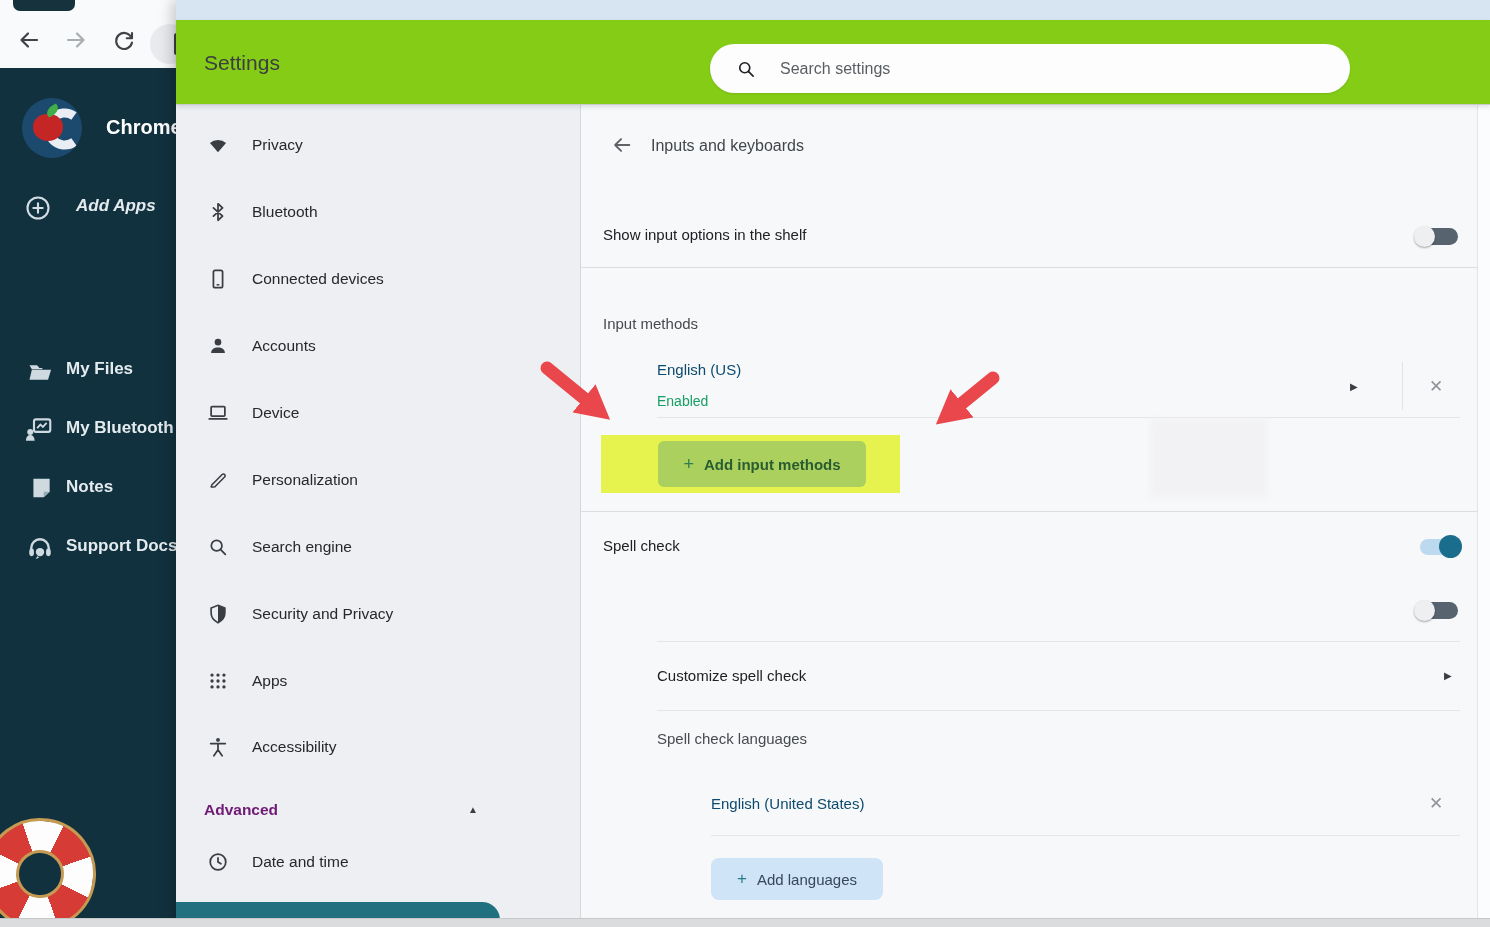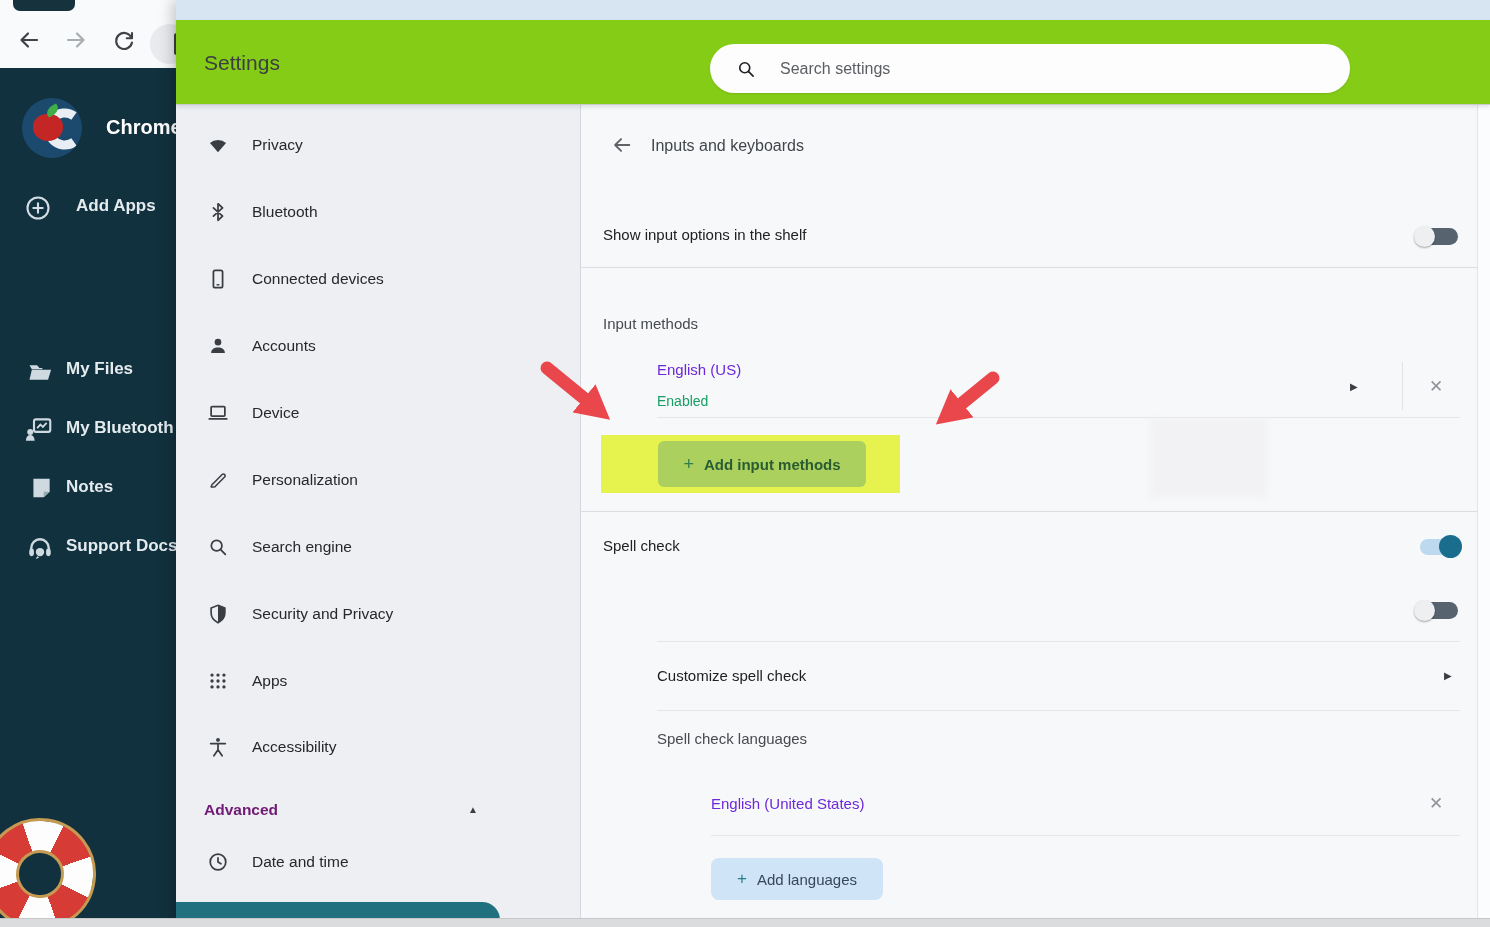--- a/index.html
+++ b/index.html
@@ -39,21 +39,21 @@
   .nav-label{position:absolute;left:76px;top:0;line-height:32px;font-size:15.5px;font-weight:500;color:#26282b;white-space:nowrap;}
   .adv-label{position:absolute;left:28px;top:0;line-height:32px;font-size:15.5px;font-weight:700;color:#701a75;}
   .caret{position:absolute;left:292px;top:0;line-height:32px;font-size:10px;color:#3a3d41;}
   .teal-pill{left:0;top:797px;width:324px;height:25px;background:#20707f;border-radius:0 18px 0 0;}
   .nav-vdivider{left:404px;top:105px;width:1px;height:822px;background:#d4d7db;}
   
   .content{left:405px;top:105px;width:909px;height:822px;background:#f7f8f9;}
   .page-title{font-size:16px;color:#42464b;white-space:nowrap;}
   .row-label{font-size:15px;color:#202124;white-space:nowrap;}
   .section-label{font-size:15px;color:#474a4e;white-space:nowrap;}
-  .method-name{font-size:15px;color:#6d28d9;white-space:nowrap;}
+  .method-name{font-size:15px;color:#0c4a6e;white-space:nowrap;}
   .status-enabled{font-size:14px;color:#179e64;white-space:nowrap;}
   .divider-full{height:1px;background:#dadde1;}
   .divider-inset{height:1px;background:#e2e5e9;}
   .vdivider{width:1px;background:#dfe2e6;}
   .chev{font-size:10px;color:#3a3d41;background:none;border:none;padding:0;cursor:pointer;}
   .xbtn{font-size:17px;color:#909499;background:none;border:none;padding:0;cursor:pointer;line-height:1;}
   .blur-box{background:#f2f2f4;filter:blur(3px);}
   .highlight{background:#e6f24e;}
   .btn-add-input{display:flex;align-items:center;justify-content:center;gap:10px;background:#abd05d;border:none;border-radius:6px;cursor:pointer;
     font-size:15px;font-weight:600;color:#2a5c33;}
@@ -107,21 +107,21 @@
 
   <div class="abs app-sidebar"></div>
   <div class="abs avatar">
     <svg class="abs" style="left:18px;top:8px;" width="40" height="46" viewBox="0 0 40 46">
       <path d="M34 10 a16 16 0 1 0 0 26" stroke="#e8eef4" stroke-width="9" fill="none"></path>
     </svg>
     <span class="apple"></span>
   </div>
   <div class="abs brand-label" style="left:106px;top:116px;">Chrome</div>
 
-  <div class="abs" style="left:0;top:192px;width:168px;height:32px;cursor:pointer;">
+  <div class="abs" style="left:0;top:192px;width:168px;height:32px;cursor:pointer;font-style:italic;">
     <span class="abs" style="left:24px;top:2px;">
       <svg width="28" height="28" viewBox="0 0 24 24">
           <circle cx="12" cy="12" r="9" fill="none" stroke="#d3dde3" stroke-width="1.8"></circle>
           <path d="M12 8 v8 M8 12 h8" stroke="#d3dde3" stroke-width="1.8" stroke-linecap="round"></path>
         </svg>
     </span>
     <span class="abs sb-label" style="left:76px;top:4px;">Add Apps</span>
   </div>
 
   <div class="abs" style="left:0;top:355px;width:176px;height:32px;cursor:pointer;">

